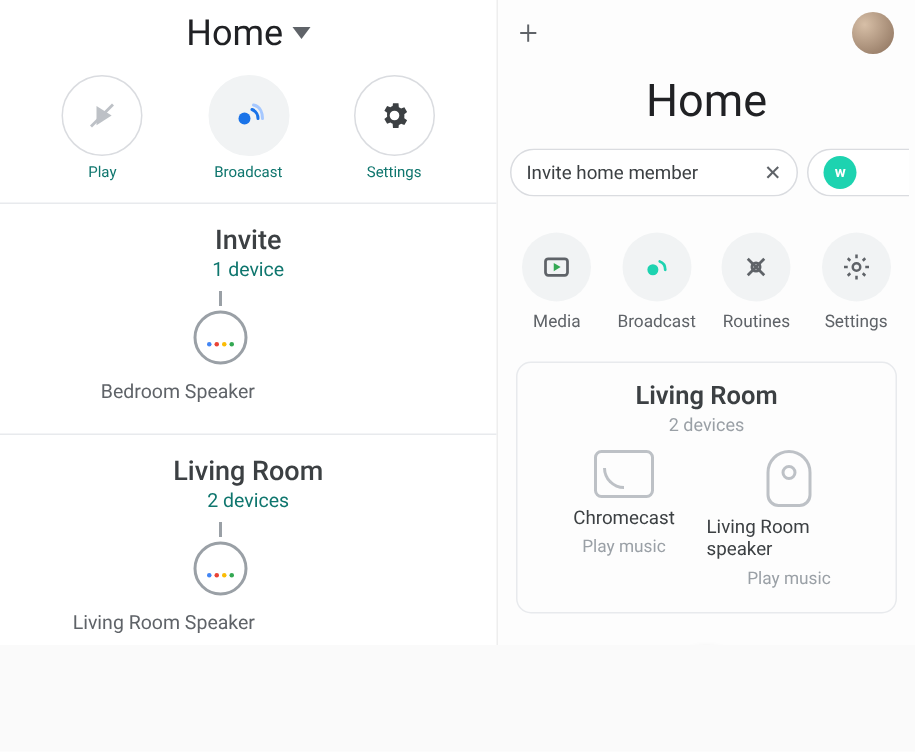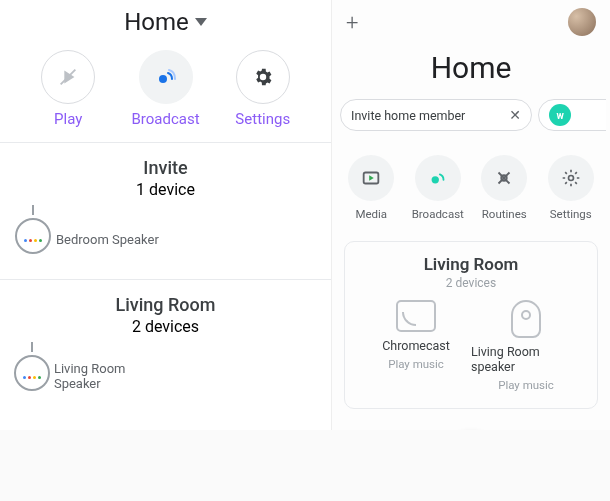--- a/index.html
+++ b/index.html
@@ -7,26 +7,26 @@
   .stage { width:610px; height:430px; display:flex; background:#fff; overflow:hidden; position:relative;}
   
   .left { width:332px; height:501px; background:#fff; border-right:1px solid #eee; display:flex; flex-direction:column;}
   .l-title-row { display:flex; align-items:center; justify-content:center; padding:8px 0 14px; }
   .l-title { font-size:24px; color:#202124; font-weight:400; margin-right:6px;}
   .caret-down { width:0; height:0; border-left:6px solid transparent; border-right:6px solid transparent; border-top:8px solid #5f6368; }
   .l-actions { display:flex; justify-content:space-evenly; padding:0 6px 14px; }
   .l-act { display:flex; flex-direction:column; align-items:center; width:70px; }
   .circle { width:54px; height:54px; border-radius:50%; border:1px solid #dadce0; display:flex; align-items:center; justify-content:center; background:#fff;}
   .circle.filled { background:#f1f3f4; border-color:#f1f3f4;}
-  .act-label { font-size:15px; color:#8b5cf6; margin-top:6px;}
+  .act-label { font-size:10px; color:#0f766e; margin-top:6px;}
   .room-block { border-top:1px solid #e8eaed; padding:14px 10px 20px;}
   .room-name { text-align:center; font-size:18px; color:#3c4043; font-weight:500;}
-  .room-count { text-align:center; font-size:16px; color:#000000; margin-top:2px;}
+  .room-count { text-align:center; font-size:13px; color:#0f766e; margin-top:2px;}
   .dev-grid { display:flex; flex-wrap:wrap; padding-top:14px; }
-  .dev { width:160px; display:flex; flex-direction:row; align-items:center;}
+  .dev { width:160px; display:flex; flex-direction:column; align-items:flex-end;}
   .dev-label { font-size:13px; color:#5f6368; margin-top:6px;}
   .speaker-icon { width:46px; height:46px; position:relative; display:flex; align-items:center; justify-content:center;}
   .speaker-body { width:36px; height:36px; border-radius:50%; border:2px solid #9aa0a6; position:relative; display:flex; align-items:center; justify-content:center;}
   .dots .d { width:3px; height:3px; border-radius:50%; margin:0 1px; display:inline-block;}
   .d1{background:#4285F4;} .d2{background:#EA4335;} .d3{background:#FBBC04;} .d4{background:#34A853;}
   .cord { position:absolute; top:-8px; width:2px; height:10px; background:#9aa0a6;}
   .tv-icon { width:52px; height:36px; border:2px solid #9aa0a6; border-radius:6px; position:relative;}
   .tv-icon .cast { position:absolute; left:5px; bottom:4px; width:14px; height:14px;}
   .wave { position:absolute; border:2px solid #9aa0a6; border-right:none; border-top:none; border-radius:0 0 0 12px; }
   .wave.w1 { width:6px; height:6px; left:0; bottom:0;}

